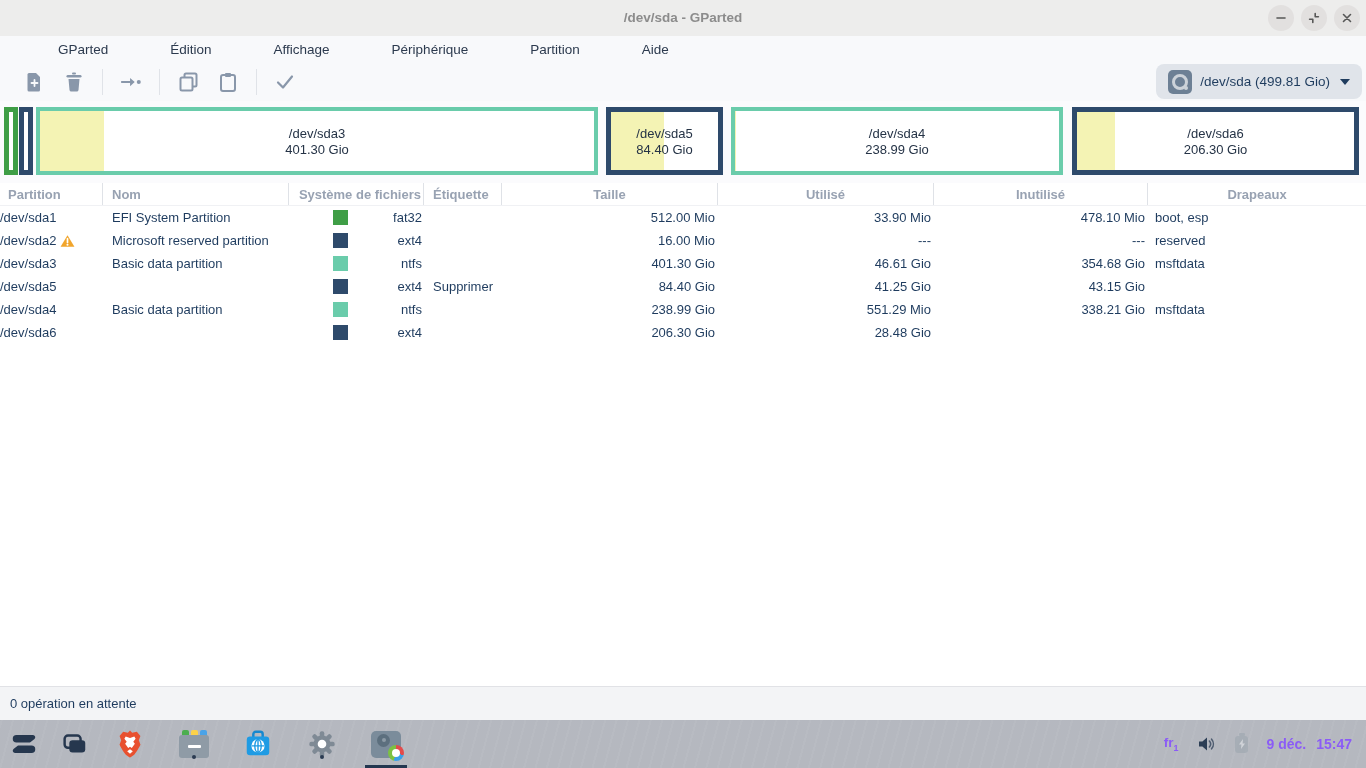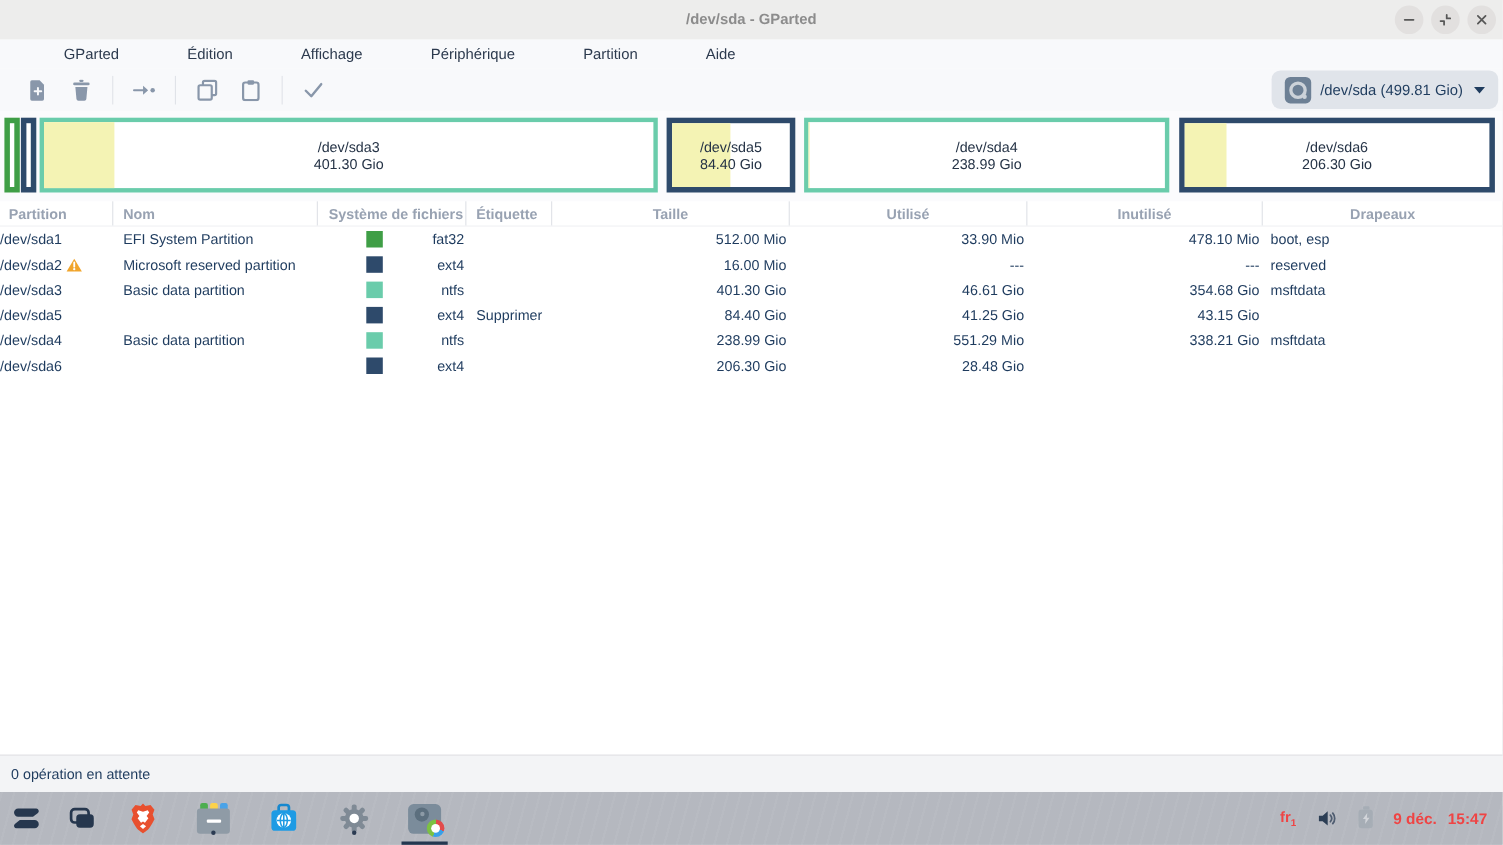--- a/index.html
+++ b/index.html
@@ -75,21 +75,21 @@
     font-size:13px; color:#1e3b5e; }
 
   
   .taskbar { position:absolute; left:0; top:720px; width:100%; height:48px;
     background:rgba(178,182,189,0.82); }
   .tb-app { position:absolute; top:8px; width:32px; height:32px; border:none; background:none;
     cursor:pointer; display:flex; align-items:center; justify-content:center; }
   .run-dot { position:absolute; bottom:1px; width:4px; height:4px; border-radius:50%; background:#2b3b52; }
   .active-line { position:absolute; bottom:0; height:3px; width:42px; background:#243750; }
   .tb-right { position:absolute; right:14px; top:0; height:48px; display:flex; align-items:center;
-    gap:18px; color:#ef4444; }
+    gap:18px; color:#8b5cf6; }
   .kbd { font-size:13.5px; font-weight:600; }
   .kbd sub { font-size:9px; }
   .clock { font-size:14px; font-weight:bold; display:flex; gap:10px; }
   .batt { width:13px; height:17px; border-radius:3px; background:#9aa5ae; opacity:.55; position:relative;
     display:flex; align-items:center; justify-content:center; }
   .batt::before { content:""; position:absolute; top:-3px; left:3.5px; width:6px; height:3px;
     background:#9aa5ae; border-radius:1px; }
 
   .files-ic { width:30px; height:28px; position:relative; }
   .files-tabs { position:absolute; top:0; left:3px; display:flex; gap:2px; }

